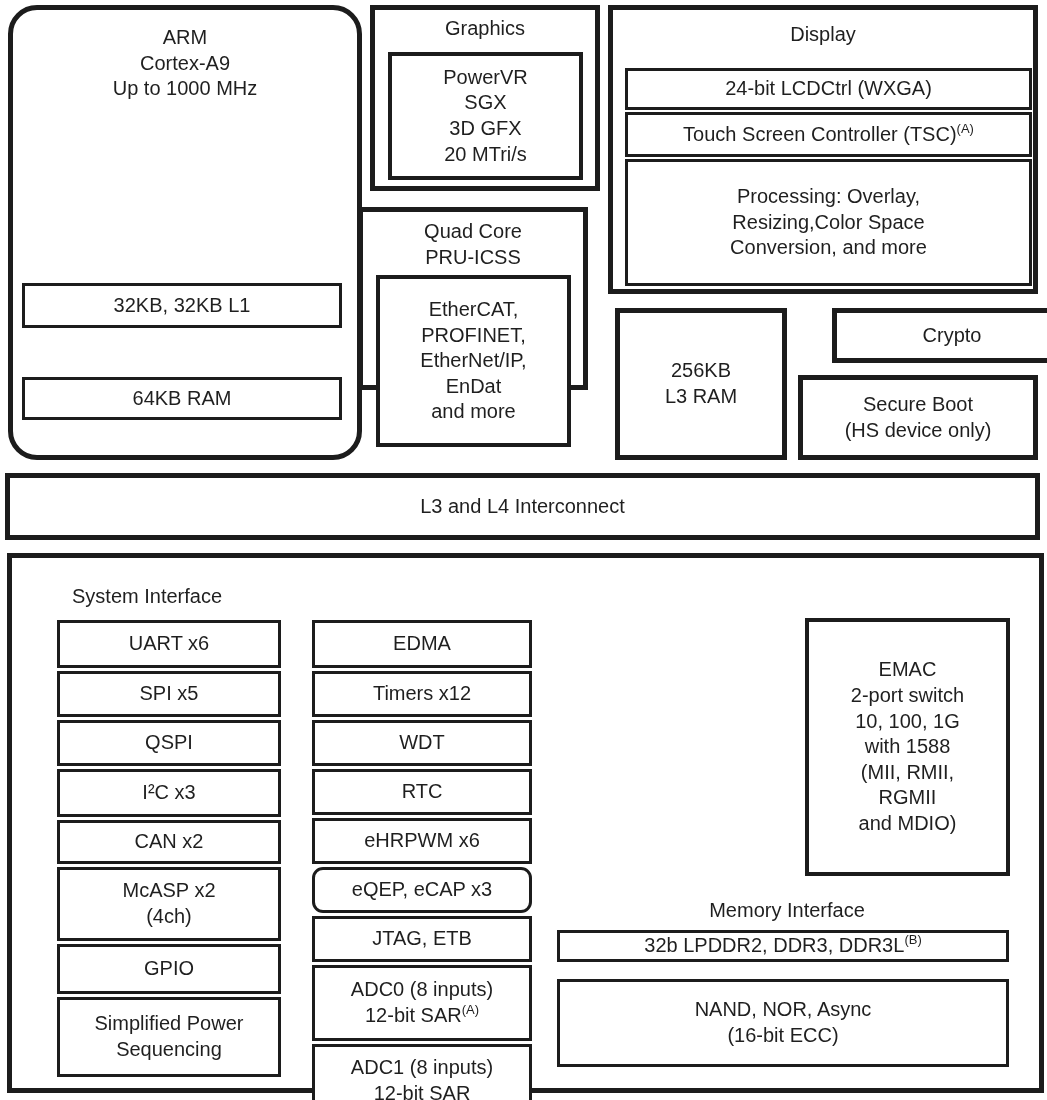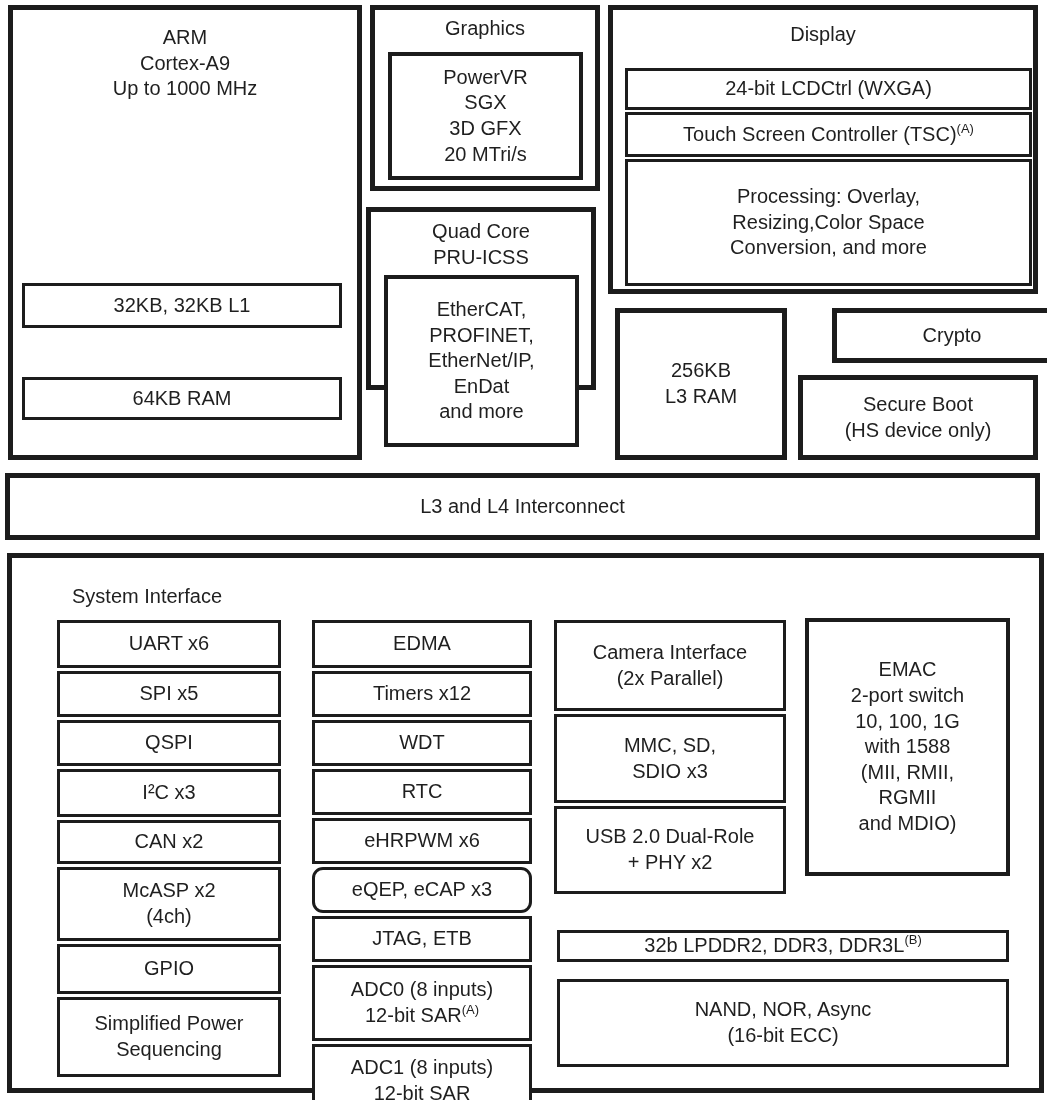--- a/index.html
+++ b/index.html
@@ -21,41 +21,41 @@
   .ttl{text-align:center;width:100%;}
   .col{display:flex;flex-direction:column;gap:3px;}
   .col .ib{flex:none;}
   sup{font-size:13px;line-height:0;vertical-align:super;}
 </style>
 </head>
 <body>
 
 <div id="canvas">
 
-  <div class="abs blk" style="left:8px;top:5px;width:354px;height:455px;">
+  <div class="abs blk" style="left:8px;top:5px;width:354px;height:455px;border-radius:29px;">
     <div class="abs ttl pre" style="left:0;top:15px;">ARM
 Cortex-A9
 Up to 1000 MHz</div>
     <div class="abs ib" style="left:9px;top:273px;width:320px;height:45px;">
       <span>32KB, 32KB L1</span>
     </div>
     <div class="abs ib" style="left:9px;top:367px;width:320px;height:43px;">
       <span>64KB RAM</span>
     </div>
   </div>
 
   <div class="abs blk" style="left:370px;top:5px;width:230px;height:186px;">
     <div class="abs ttl" style="left:0;top:6px;">Graphics</div>
     <div class="abs ib ib4 pre" style="left:13px;top:42px;width:195px;height:128px;">PowerVR
 SGX
 3D GFX
 20 MTri/s</div>
   </div>
 
-  <div class="abs blk" style="left:366px;top:207px;width:230px;height:183px;">
+  <div class="abs blk" style="left:358px;top:207px;width:230px;height:183px;">
     <div class="abs ttl pre" style="left:0;top:7px;">Quad Core
 PRU-ICSS</div>
     <div class="abs ib ib4 pre" style="left:13px;top:63px;width:195px;height:172px;">EtherCAT,
 PROFINET,
 EtherNet/IP,
 EnDat
 and more</div>
   </div>
 
   <div class="abs blk" style="left:608px;top:5px;width:430px;height:289px;padding-left:36px;">
@@ -131,37 +131,30 @@
       <div class="ib" style="height:40px;align-items:center;">
           <span>JTAG, ETB</span>
         </div>
       <div class="ib" style="height:70px;">
         <span><span>ADC0 (8 inputs)</span><br><span>12-bit SAR</span><sup>(A)</sup></span>
       </div>
       <div class="ib pre" style="height:68px;"><span class="pre">ADC1 (8 inputs)
 12-bit SAR</span></div>
     </div>
 
-    <div class="abs col" style="left:542px;top:62px;width:232px;">
-      <div class="ib pre" style="height:85px;"><span class="pre">Camera Interface
-(2x Parallel)</span></div>
-      <div class="ib pre" style="height:83px;"><span class="pre">MMC, SD,
-SDIO x3</span></div>
-      <div class="ib pre" style="height:82px;"><span class="pre">USB 2.0 Dual-Role
-+ PHY x2</span></div>
-    </div>
 
     <div class="abs ib ib4 pre" style="left:793px;top:60px;width:205px;height:258px;">EMAC
 2-port switch
 10, 100, 1G
 with 1588
 (MII, RMII,
 RGMII
 and MDIO)</div>
 
+    <div class="abs ttl" style="left:542px;top:340px;width:466px;">Memory Interface</div>
     <div class="abs ib" style="left:545px;top:372px;width:452px;height:32px;">
       <span><span>32b LPDDR2, DDR3, DDR3L</span><sup>(B)</sup></span>
     </div>
     <div class="abs ib pre" style="left:545px;top:421px;width:452px;height:88px;">NAND, NOR, Async
 (16-bit ECC)</div>
   </div>
 
 </div>
 
 </body></html>

